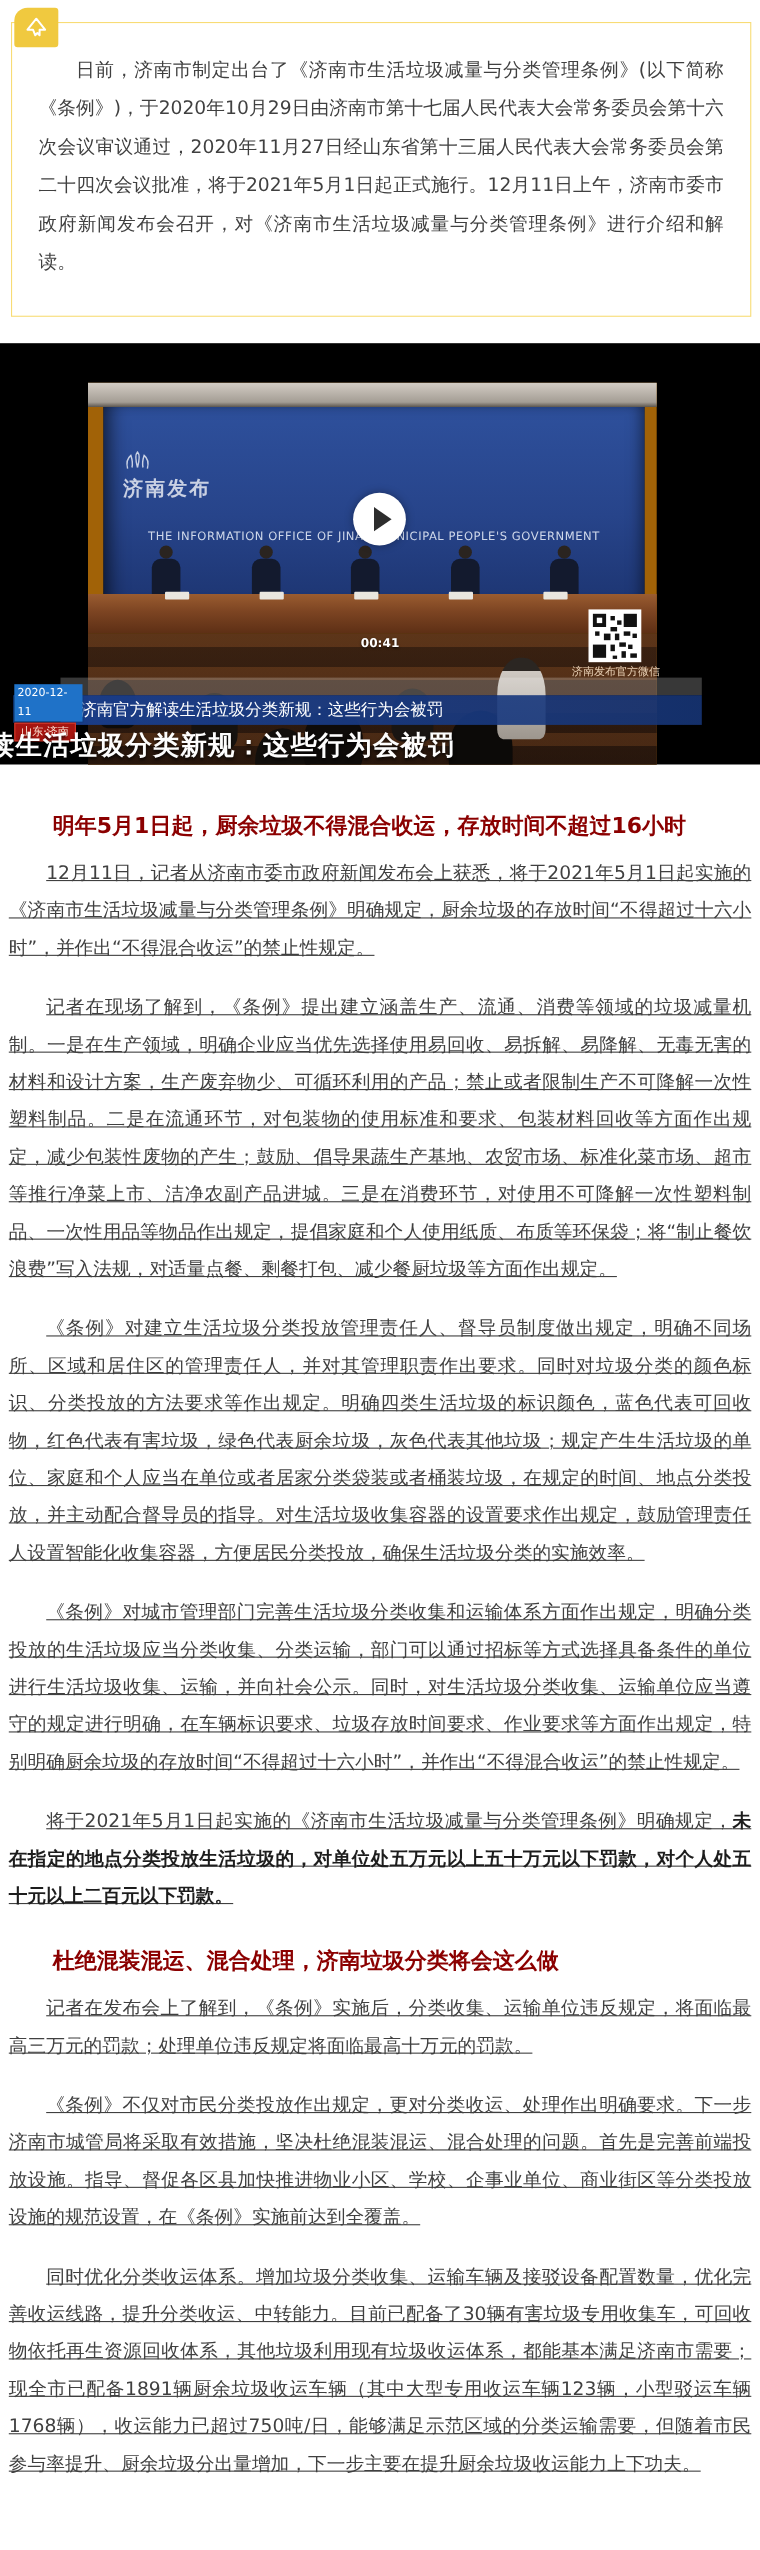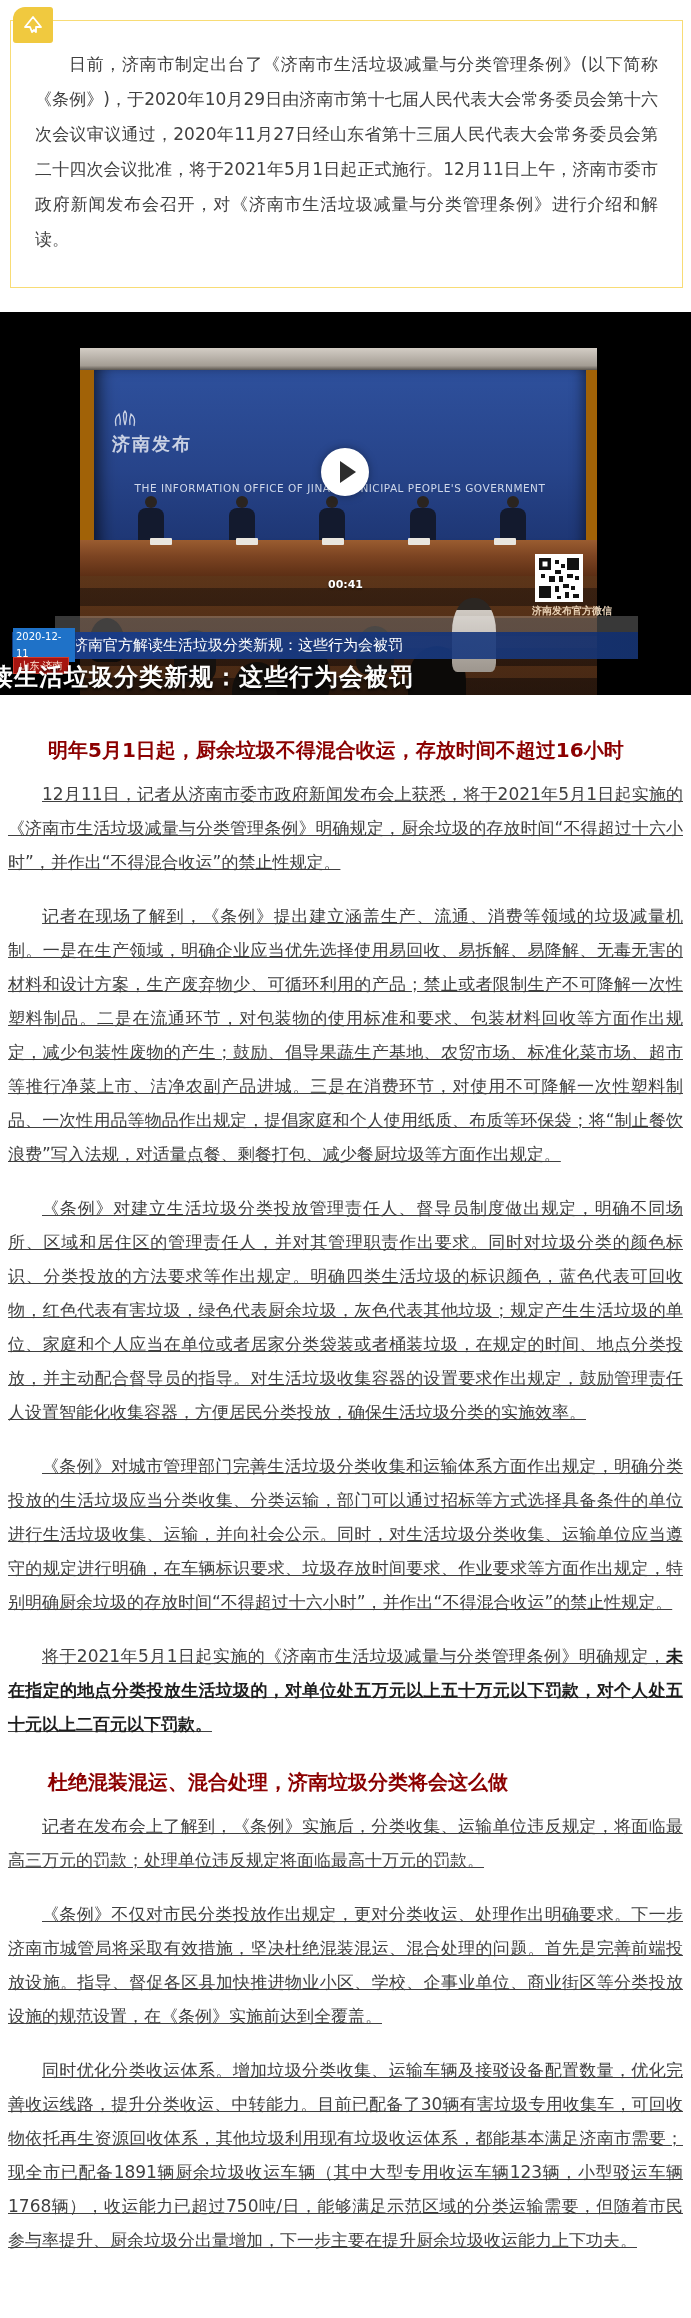--- a/index.html
+++ b/index.html
@@ -57,31 +57,31 @@
   .blobs{position:absolute;left:10px;top:270px;width:34px;height:44px;
     border-radius:50% 50% 22% 22%;background:#0d0b0a;
     box-shadow:88px 16px 0 4px #16120f,196px 34px 0 10px #0e0b09,
                268px 10px 0 2px #191512,330px 40px 0 12px #0c0a08,150px 52px 0 8px #120f0c;}
   .whitecoat{position:absolute;left:372px;top:250px;width:44px;height:74px;
     border-radius:45% 45% 12% 12%;
     background:linear-gradient(180deg,#2b2622 0 16%,#cfc9c2 16%,#9d968e 100%);
     filter:blur(.4px);}
   .qr{position:absolute;left:535px;top:242px;width:48px;height:48px;background:#fff;
     padding:2px;box-sizing:border-box;}
-  .qr-caption{position:absolute;left:508px;top:292px;width:104px;text-align:right;
-    color:rgba(248,226,198,.9);font-size:10px;font-weight:bold;}
+  .qr-caption{position:absolute;left:508px;top:292px;width:104px;text-align:center;
+    color:rgba(248,226,198,.9);font-size:10px;}
   .strip-light{position:absolute;left:55px;top:304px;width:583px;height:16px;
     background:rgba(255,255,255,.22);}
   .ticker{position:absolute;left:55px;top:320px;width:583px;height:27px;
     background:linear-gradient(90deg,rgba(26,62,140,.96),rgba(23,54,120,.88));
     color:#fff;font-size:15px;line-height:27px;padding-left:18px;box-sizing:border-box;
     white-space:nowrap;overflow:hidden;}
   .badge-date{position:absolute;left:12px;top:320px;width:64px;height:25px;
     background:#d946ef;border:1px solid #123a7d;box-sizing:border-box;
-    display:flex;align-items:center;justify-content:center;}
+    display:flex;align-items:flex-end;justify-content:center;}
   .badge-date span{background:#1f72c8;color:#fff;font-size:10px;line-height:17px;
     padding:0 3px;display:block;}
   .badge-loc{position:absolute;left:13px;top:345px;width:56px;height:17px;
     background:#a61510;border:1px solid #d43a2a;box-sizing:border-box;color:#ffe9d8;
     font-size:10px;line-height:15px;text-align:center;}
   .caption-big{position:absolute;left:-11px;top:349px;width:520px;color:#fdfdfd;
     font-size:24px;font-weight:bold;letter-spacing:1px;white-space:nowrap;
     text-shadow:0 2px 3px rgba(0,0,0,.85);}
   .play{position:absolute;left:321px;top:136px;width:48px;height:48px;border-radius:50%;
     background:#fff;border:none;cursor:pointer;box-shadow:0 0 8px rgba(0,0,0,.35);}

